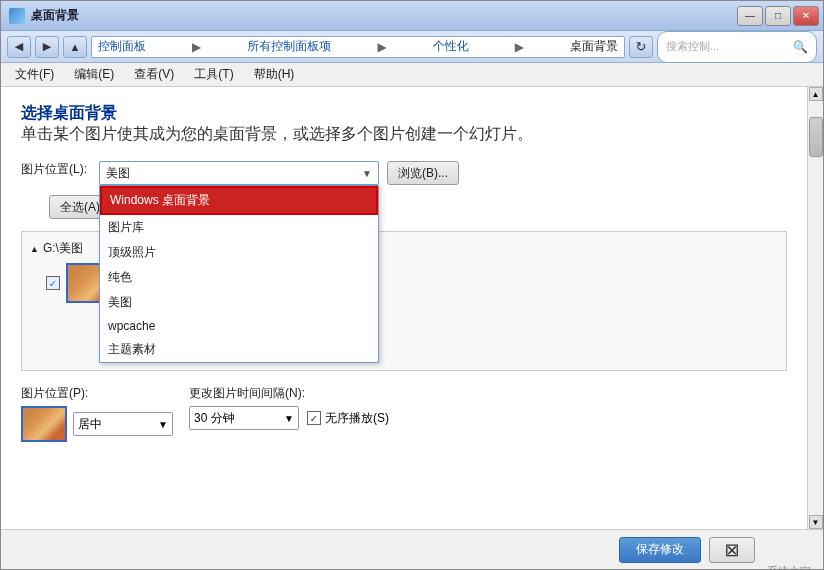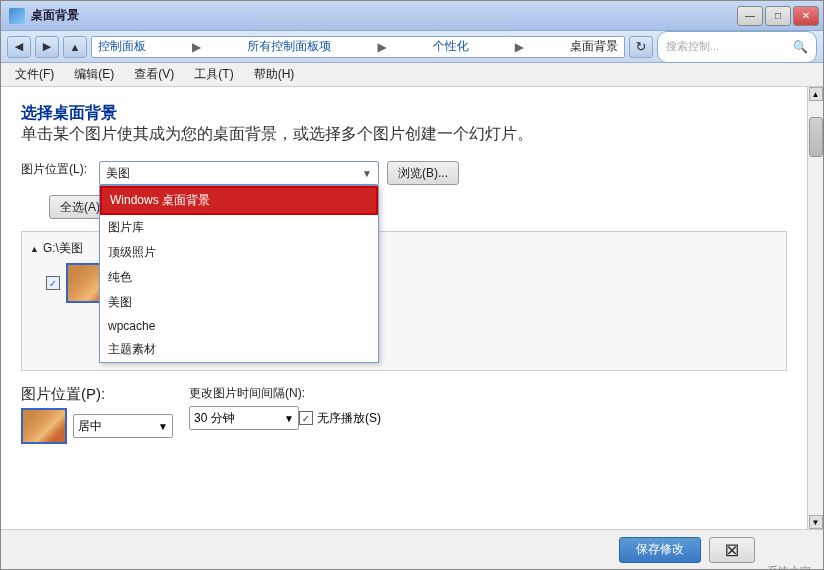--- a/index.html
+++ b/index.html
@@ -368,21 +368,21 @@
       display: flex;
       gap: 16px;
       margin-top: 4px;
     }
     .position-section {
       display: flex;
       flex-direction: column;
       gap: 4px;
     }
     .position-label {
-      font-size: 15px;
+      font-size: 12px;
       color: #222;
     }
     .position-row {
       display: flex;
       align-items: center;
       gap: 6px;
     }
     .position-thumb-box {
       width: 46px;
       height: 36px;
@@ -413,20 +413,21 @@
       flex-direction: column;
       gap: 4px;
     }
     .interval-label {
       font-size: 12px;
       color: #222;
     }
     .interval-row {
       display: flex;
       align-items: center;
+      gap: 8px;
     }
     .interval-select {
       width: 110px;
       height: 24px;
       background: white;
       border: 1px solid #999;
       border-radius: 2px;
       padding: 0 4px;
       font-size: 12px;
       display: flex;

